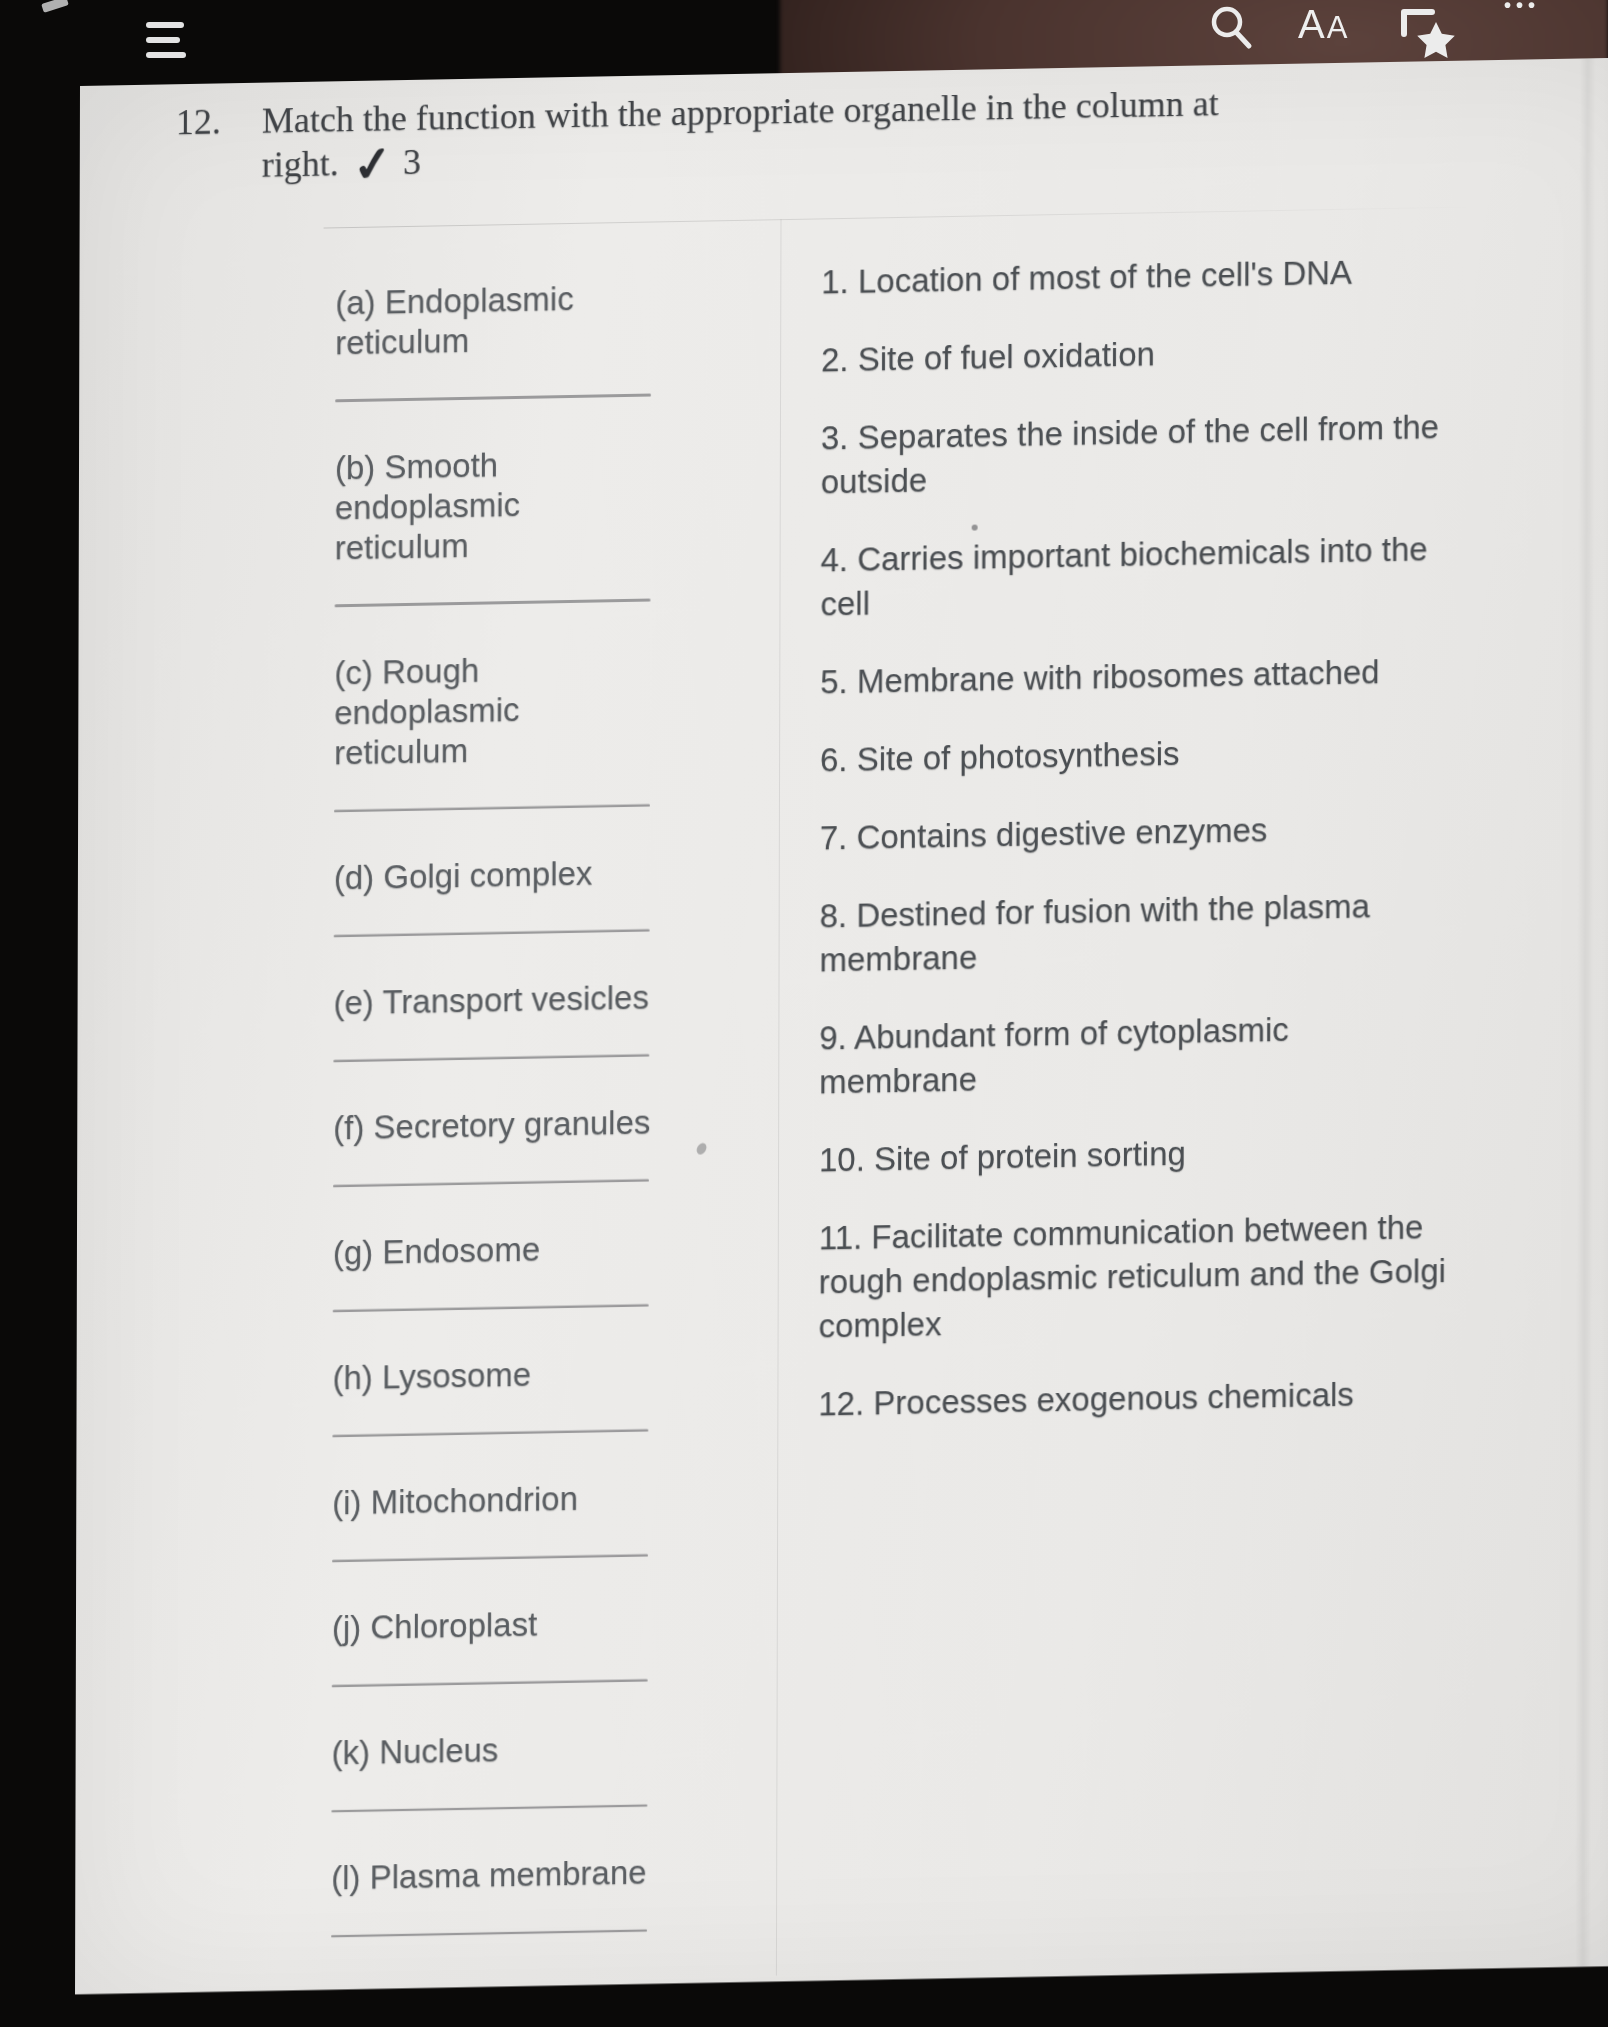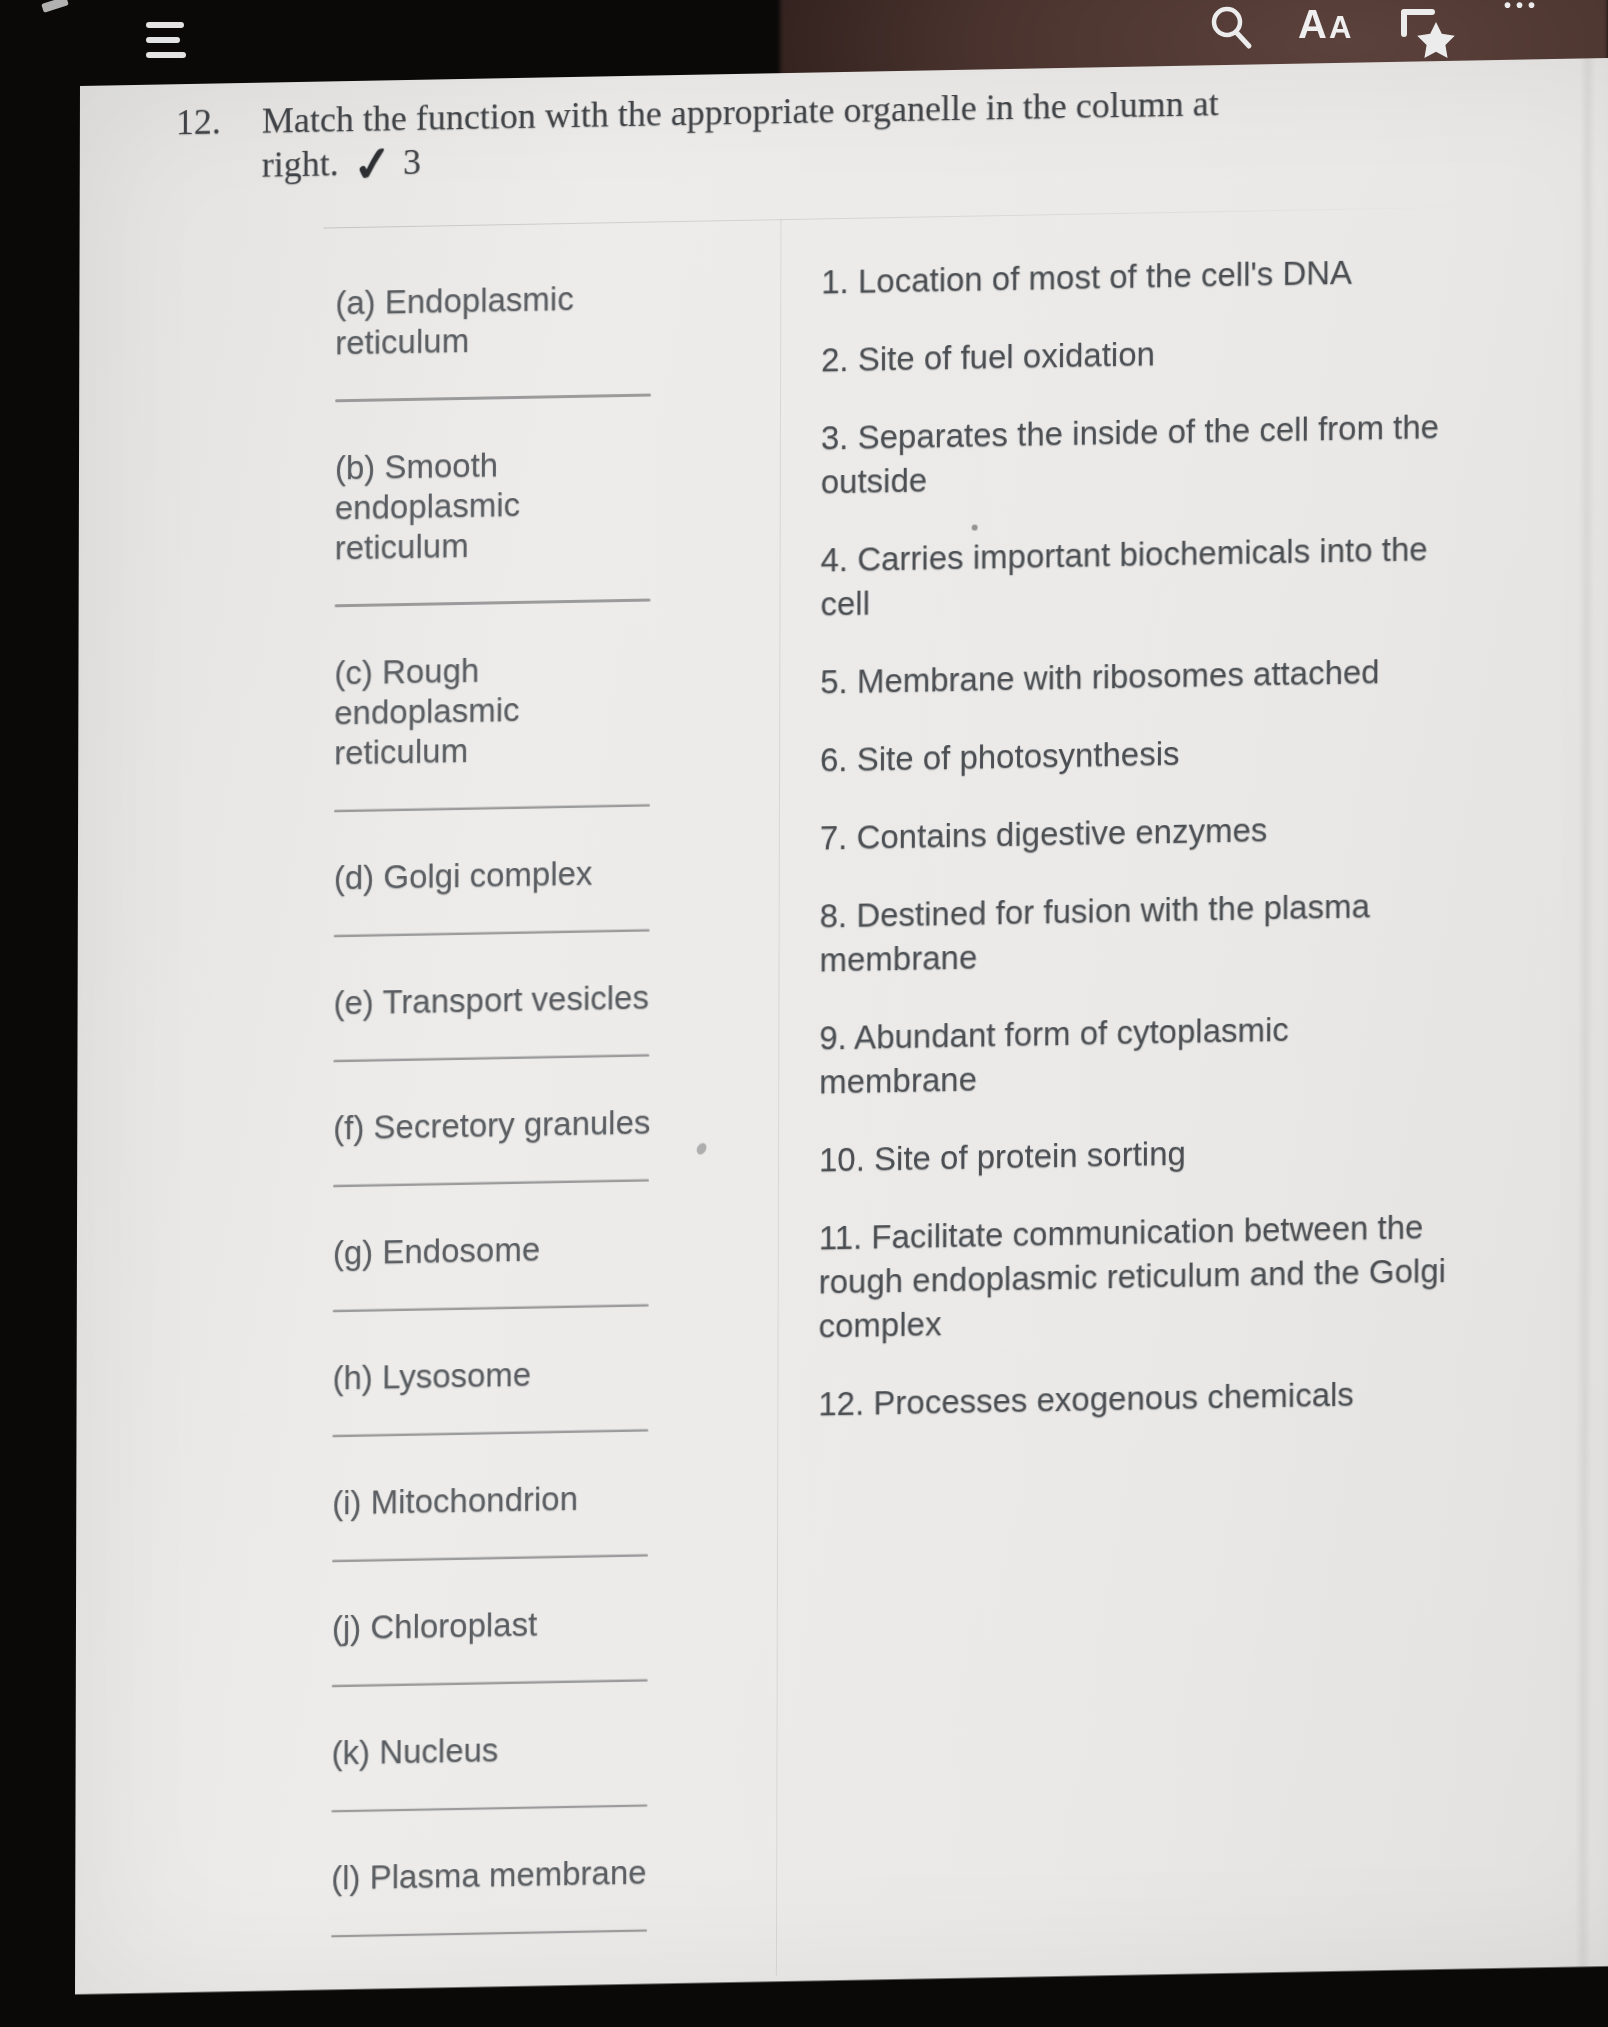--- a/index.html
+++ b/index.html
@@ -15,21 +15,21 @@
 
   
   .statusbar{position:absolute;left:0;top:0;width:100%;height:80px;filter:blur(.4px);z-index:5;}
   .menu-btn{position:absolute;left:146px;top:22px;width:44px;height:40px;cursor:pointer;}
   .menu-btn i{display:block;height:6px;background:#e3e3e3;border-radius:3px;margin-bottom:9px;}
   .menu-btn i:nth-child(1){width:38px;}
   .menu-btn i:nth-child(2){width:34px;}
   .menu-btn i:nth-child(3){width:40px;}
   .icon-btn{position:absolute;top:0;color:#ececec;}
   .search-btn{left:1204px;top:0px;}
-  .aa-btn{left:1298px;top:2px;font-weight:700;color:#efefef;letter-spacing:2px;}
+  .aa-btn{left:1298px;top:2px;font-weight:400;color:#efefef;letter-spacing:2px;}
   .aa-btn .big{font-size:40px;}
   .aa-btn .small{font-size:31px;}
   .bookmark-btn{left:1396px;top:4px;}
   .more-btn{left:1504px;top:-6px;font-size:20px;letter-spacing:5px;color:#ececec;font-weight:bold;}
 
   
   .page{position:absolute;left:80px;top:86px;width:1586px;height:1908px;
         transform:rotate(-1.05deg) skewX(-1.2deg);transform-origin:0 0;
         background:linear-gradient(100deg,#e3e2e0 0%,#edecea 28%,#eae9e7 66%,#e1e0de 100%);
         box-shadow:inset 0 0 140px rgba(0,0,0,.06);

